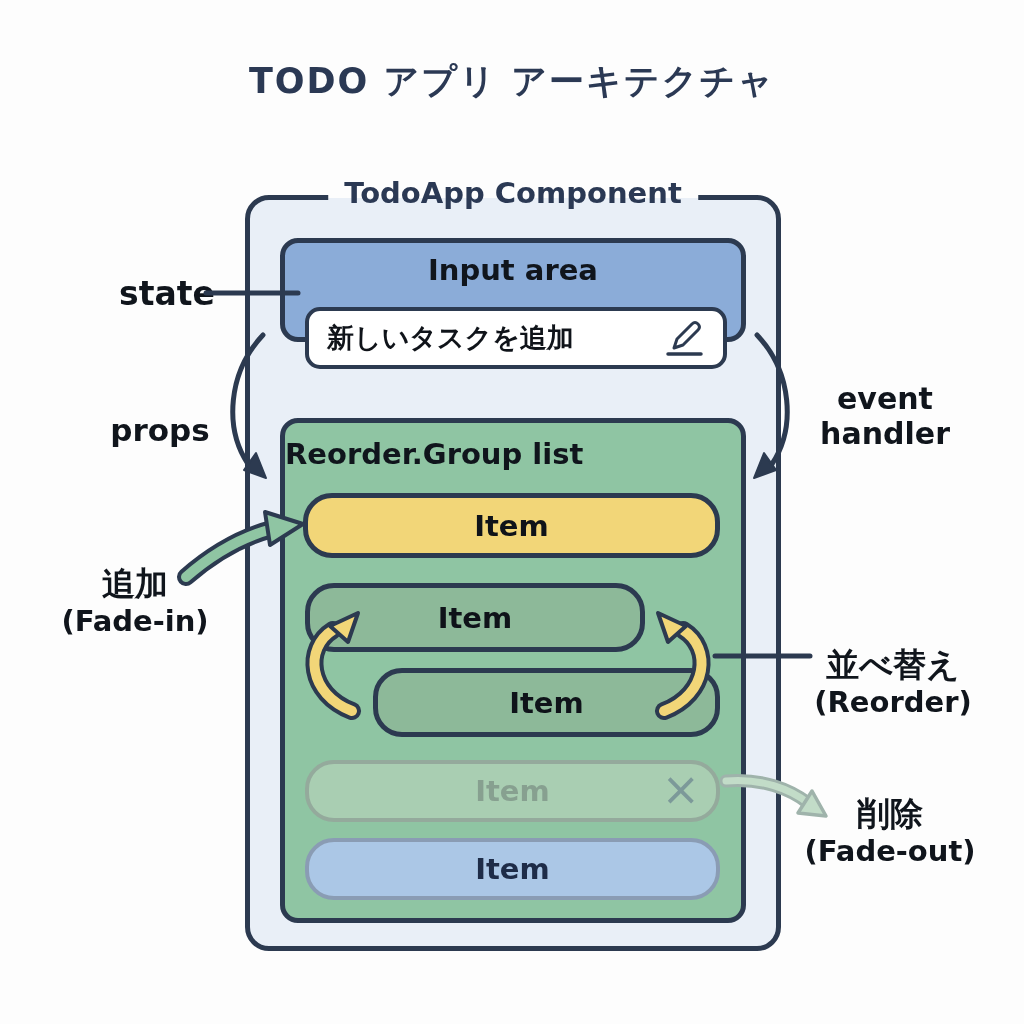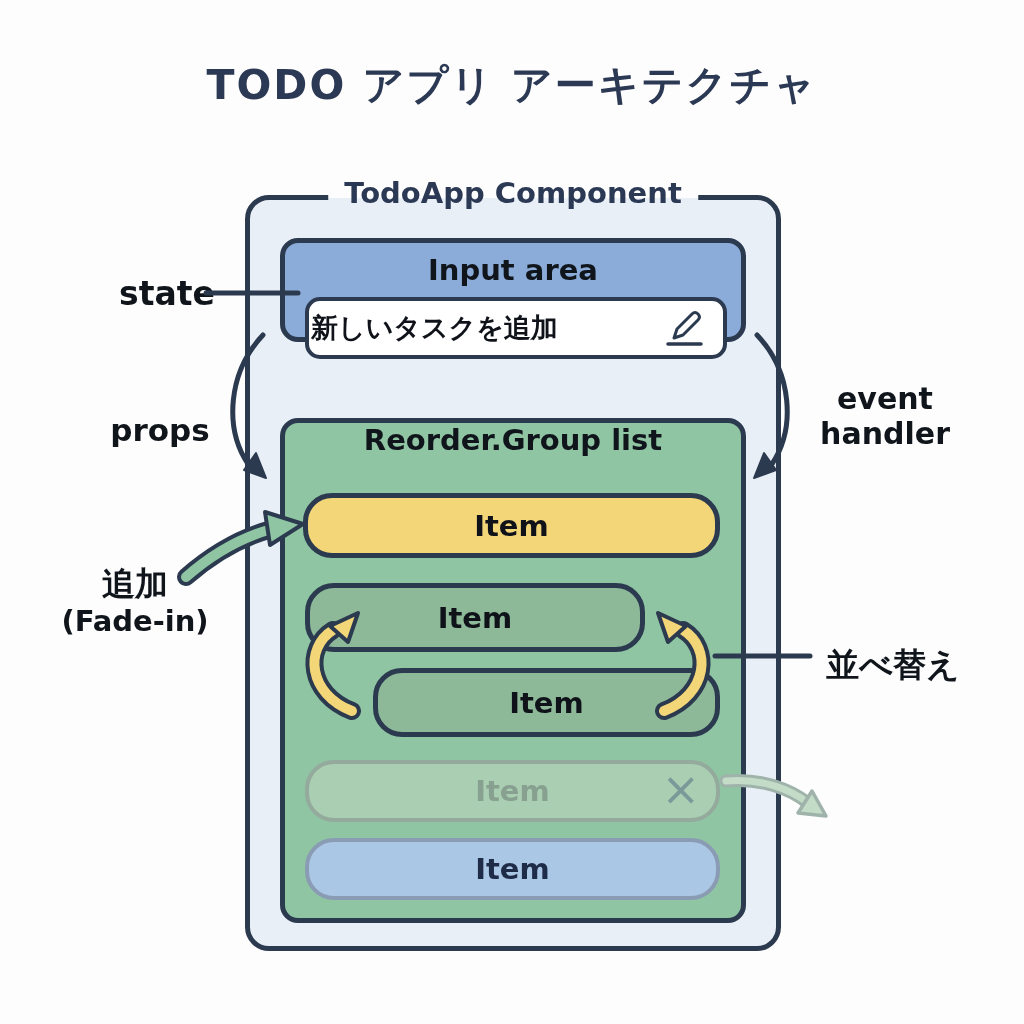--- a/index.html
+++ b/index.html
@@ -10,21 +10,21 @@
     --item-blue-border:#8a9cb4; --item-blue-text:#1e2c48;
     --text-dark:#10151c; --delete-arrow-fill:#c2dcc8; --delete-arrow-stroke:#9fb3ab;
   }
   *{box-sizing:border-box; margin:0; padding:0;}
   html,body{width:1024px;height:1024px;}
   body{background:var(--page-bg); font-family:"DejaVu Sans", sans-serif;}
   .canvas{position:relative; width:1024px; height:1024px; overflow:hidden;}
 
   .diagram-title{
     position:absolute; left:0; top:58px; width:1024px; text-align:center;
-    font-size:41px; font-weight:800; letter-spacing:2px; color:#2b3954;
+    font-size:35px; font-weight:800; letter-spacing:2px; color:#2b3954;
   }
 
   .outer-box{
     position:absolute; left:245px; top:195px; width:536px; height:756px;
     background:var(--container-bg); border:5px solid var(--navy); border-radius:24px;
     z-index:1;
   }
   .outer-label{
     position:absolute; left:513px; top:170px; transform:translateX(-50%);
     height:46px; line-height:46px; padding:0 16px; white-space:nowrap;
@@ -32,32 +32,32 @@
     background:linear-gradient(180deg, var(--page-bg) 0 60%, var(--container-bg) 60% 100%);
   }
 
   .input-area{
     position:absolute; left:280px; top:238px; width:466px; height:104px;
     background:var(--input-area-bg); border:5px solid var(--navy); border-radius:18px;
     z-index:2;
   }
   .input-area-title{ margin-top:10px; text-align:center; font-size:29px; font-weight:700; color:var(--text-dark); }
   .task-input{
-    position:absolute; left:20px; top:54px; width:422px; height:62px;
+    position:absolute; left:20px; top:64px; width:422px; height:62px;
     background:#ffffff; border:4px solid var(--navy); border-radius:15px;
-    display:flex; align-items:center; justify-content:space-between; padding:0 16px 0 2px;
+    display:flex; align-items:center; justify-content:space-between; padding:0 16px 0 18px;
   }
   .task-input-text{ font-size:27px; font-weight:700; color:#0f1319; white-space:nowrap; }
 
   .list-box{
     position:absolute; left:280px; top:418px; width:466px; height:505px;
     background:var(--list-bg); border:5px solid var(--navy); border-radius:18px;
     z-index:2;
   }
-  .list-title{ text-align:center; font-size:29px; font-weight:700; color:var(--text-dark); }
+  .list-title{ margin-top:14px; text-align:left; font-size:29px; font-weight:700; color:var(--text-dark); }
   .item{
     position:absolute; border-radius:29px; display:flex; align-items:center; justify-content:center;
     font-size:29px; font-weight:700; color:#0f1319;
   }
   .item-1{ left:18px;  top:70px;  width:417px; height:65px; background:var(--item-yellow); border:5px solid var(--navy); }
   .item-2{ left:20px;  top:160px; width:340px; height:69px; background:var(--item-green);  border:5px solid var(--navy); }
   .item-3{ left:88px;  top:245px; width:347px; height:69px; background:var(--item-green);  border:5px solid var(--navy); }
   .item-4{ left:20px;  top:337px; width:415px; height:62px; background:var(--item-faded-bg); border:4px solid var(--item-faded-border); color:var(--item-faded-text); }
   .item-5{ left:20px;  top:415px; width:415px; height:62px; background:var(--item-blue); border:4px solid var(--item-blue-border); color:var(--item-blue-text); }
   .close-x{
@@ -136,20 +136,25 @@
   <div class="side-label lbl-event">
     <div>event</div>
     <div>handler</div>
   </div>
   <div class="side-label lbl-add">
     <div class="jp-line">追加</div>
     <div class="en-line">(Fade-in)</div>
   </div>
   <div class="side-label lbl-reorder">
     <div class="jp-line">並べ替え</div>
+    <div class="en-line">(Reorder)</div>
+  </div>
+  <div class="side-label lbl-delete">
+    <div class="jp-line">削除</div>
+    <div class="en-line">(Fade-out)</div>
   </div>
 
   <svg class="arrows" width="1024" height="1024" viewBox="0 0 1024 1024">
     <g>
       <path class="line-navy" d="M206 293 H 298"></path>
     </g>
     <g>
       <path class="line-navy" d="M263 335 C 228 372 224 428 248 464"></path>
       <path class="head-navy" d="M266 478 L 244 470 L 256 453 Z"></path>
     </g>

